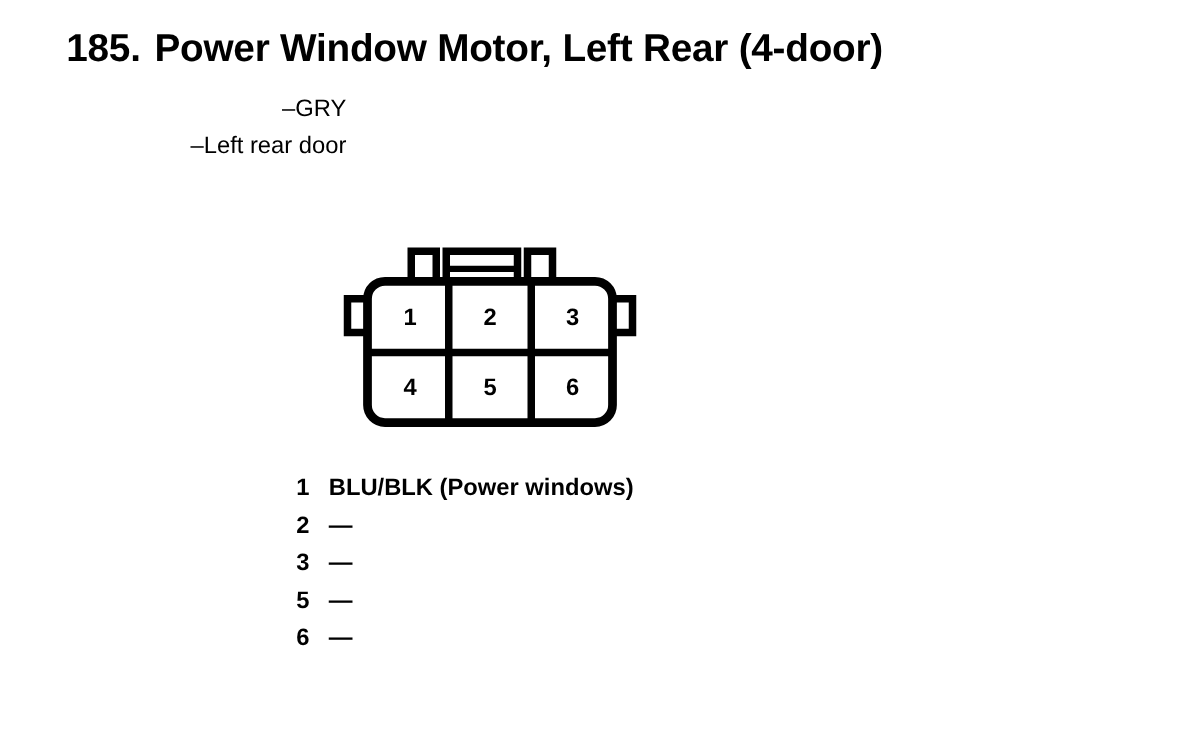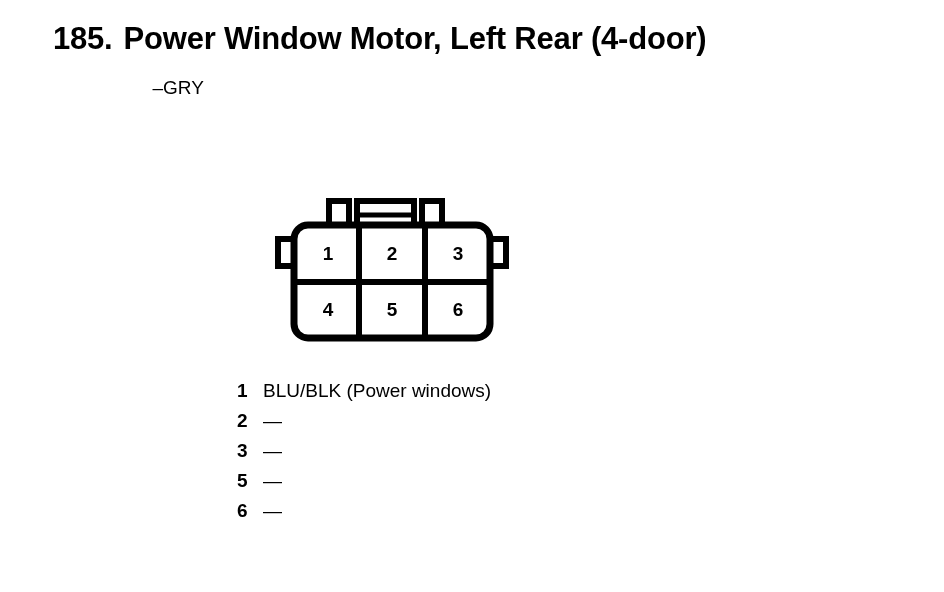--- a/index.html
+++ b/index.html
@@ -91,36 +91,39 @@
   .pin-row {
     height: 30px;
     white-space: nowrap;
   }
   .pin-row .idx {
     display: inline-block;
     width: 26px;
     font-weight: bold;
   }
   .pin-row .desc {
-    font-weight: normal;
+    font-weight: bold;
     margin-top: 23px;
   }
 </style>
 </head>
 <body>
 
 <div class="page">
 
   <div class="title">
     <span class="num">185.</span><span>Power Window Motor, Left Rear (4-door)</span>
   </div>
 
   <div class="bullets">
     <div class="bullet-row">
       <span class="bullet-dash">–</span><span>GRY</span>
+    </div>
+    <div class="bullet-row">
+      <span class="bullet-dash">–</span><span>Left rear door</span>
     </div>
   </div>
 
   <div class="connector">
     <svg width="240" height="150" viewBox="0 0 240 150" xmlns="http://www.w3.org/2000/svg">
 
       <g>
         <rect x="57" y="5" width="20" height="26" fill="none" stroke="#000000" stroke-width="6"></rect>
       </g>
 

